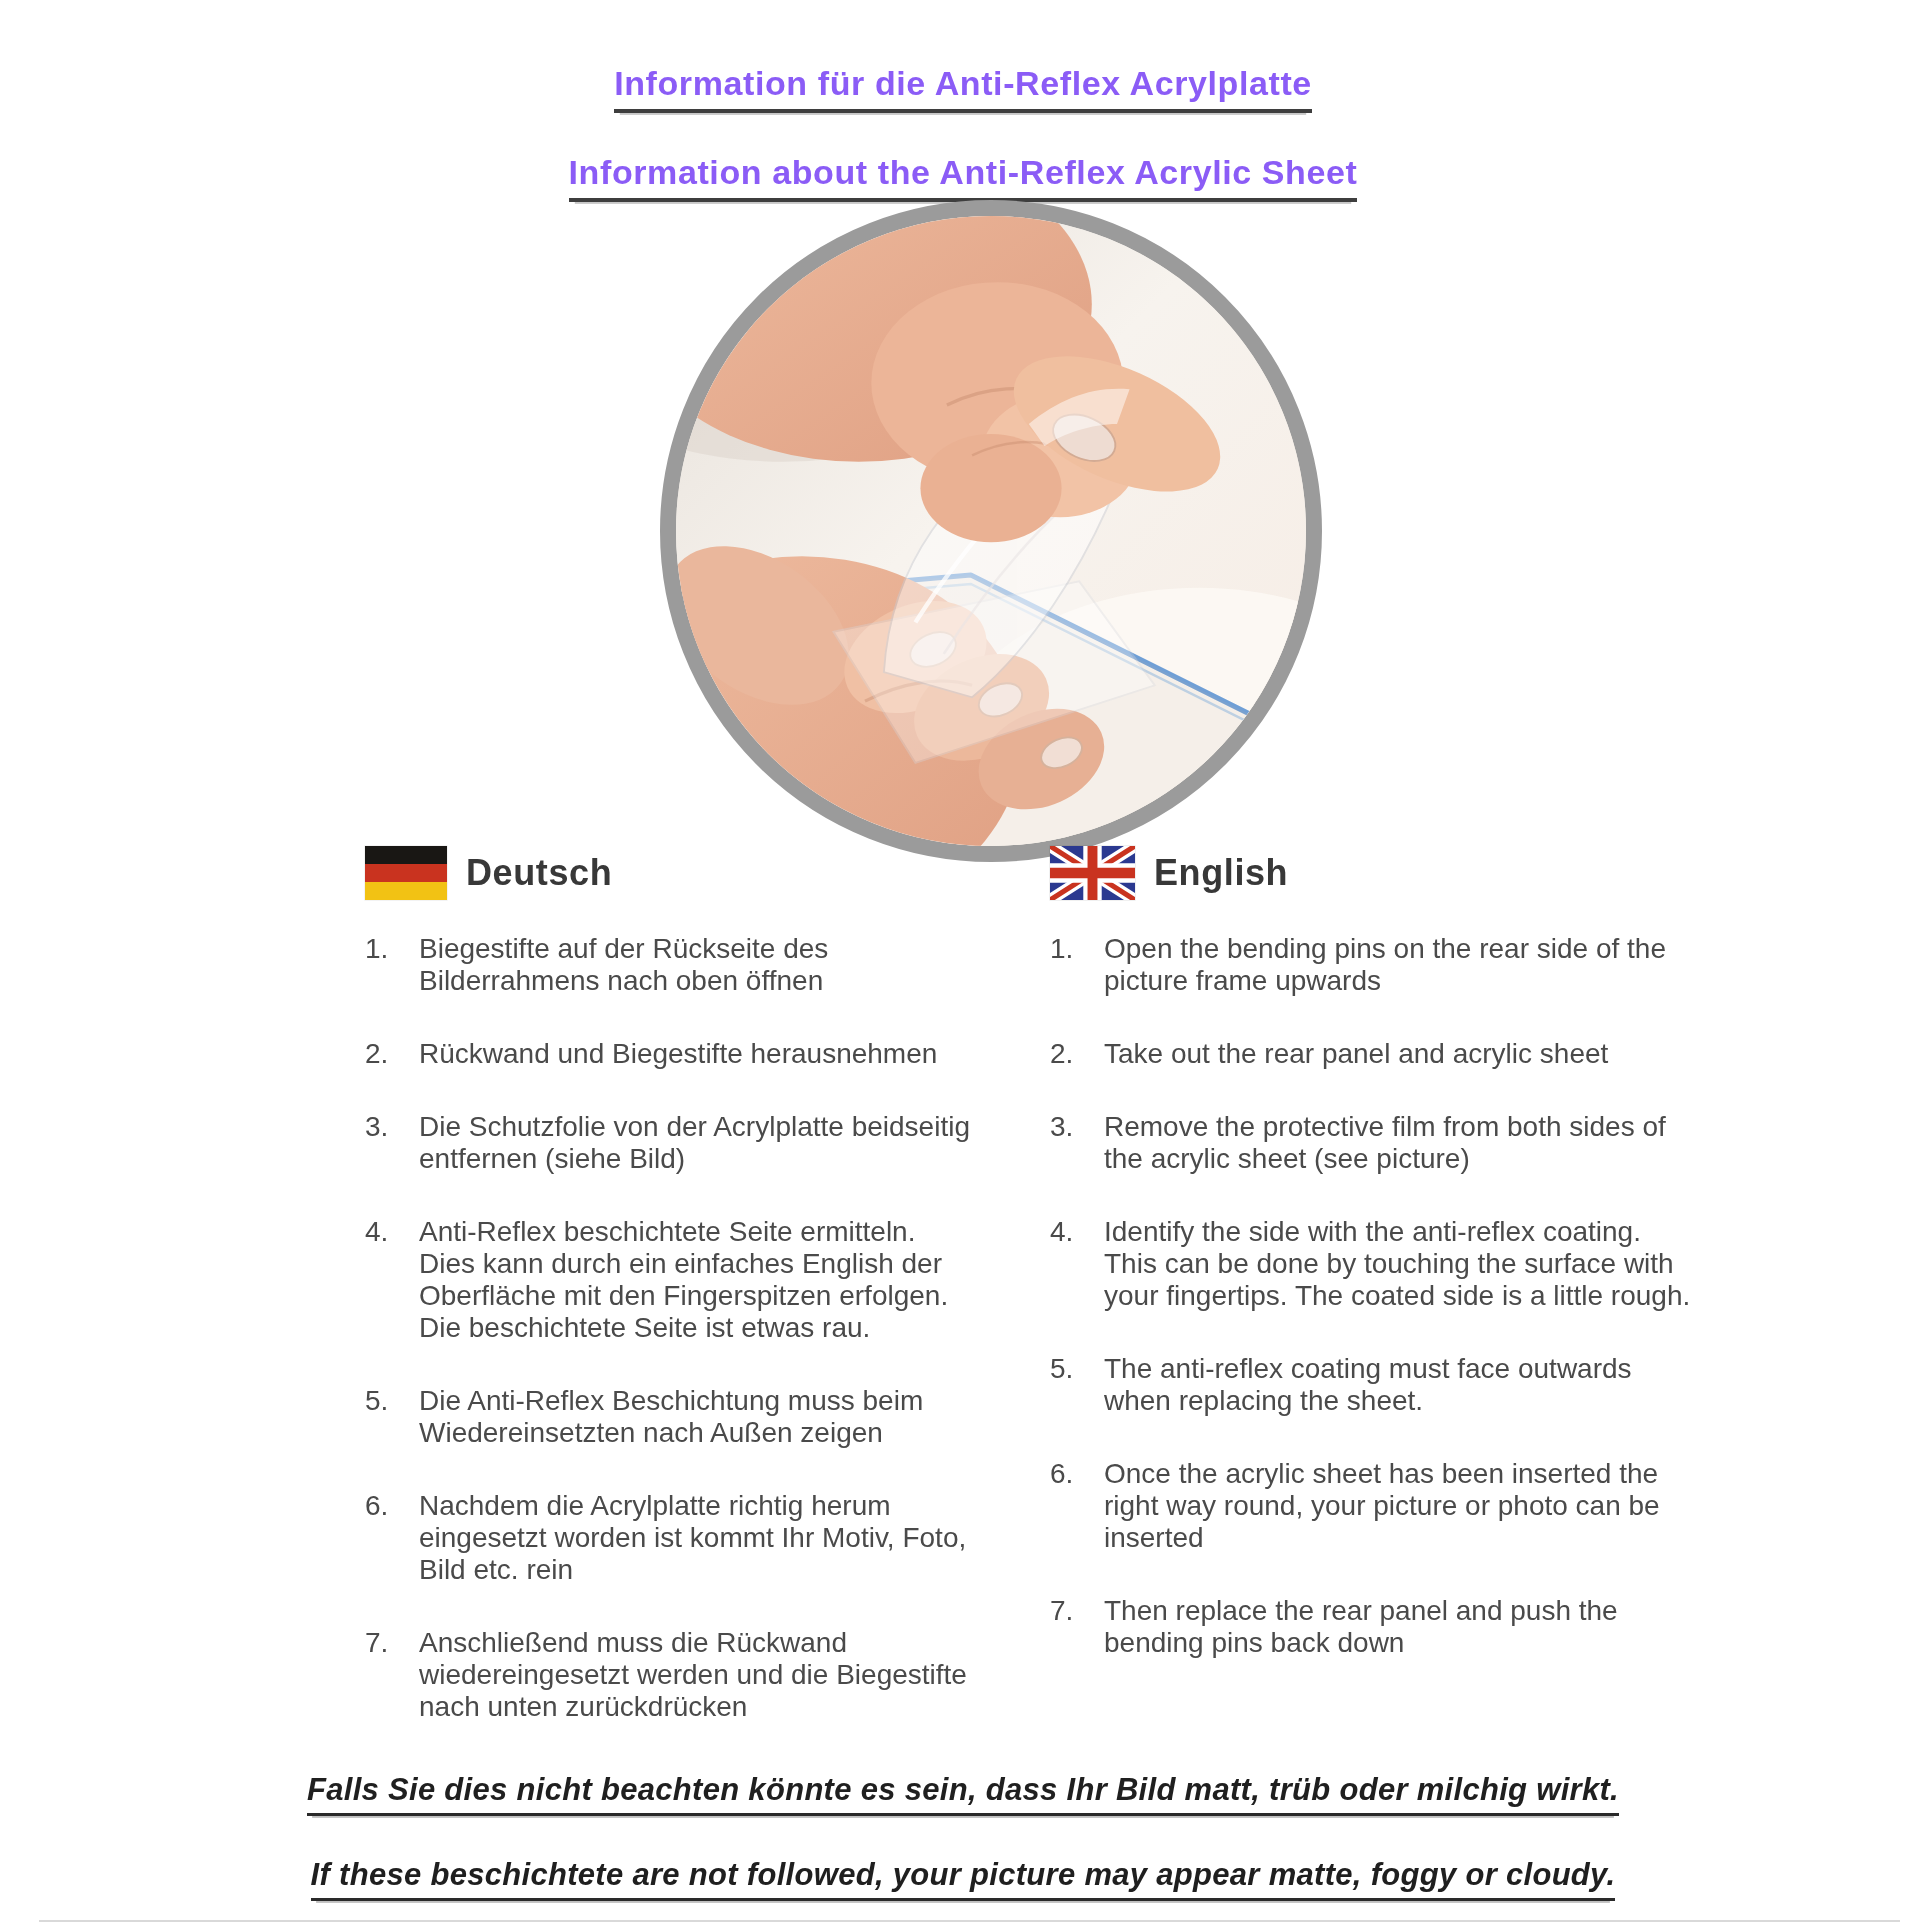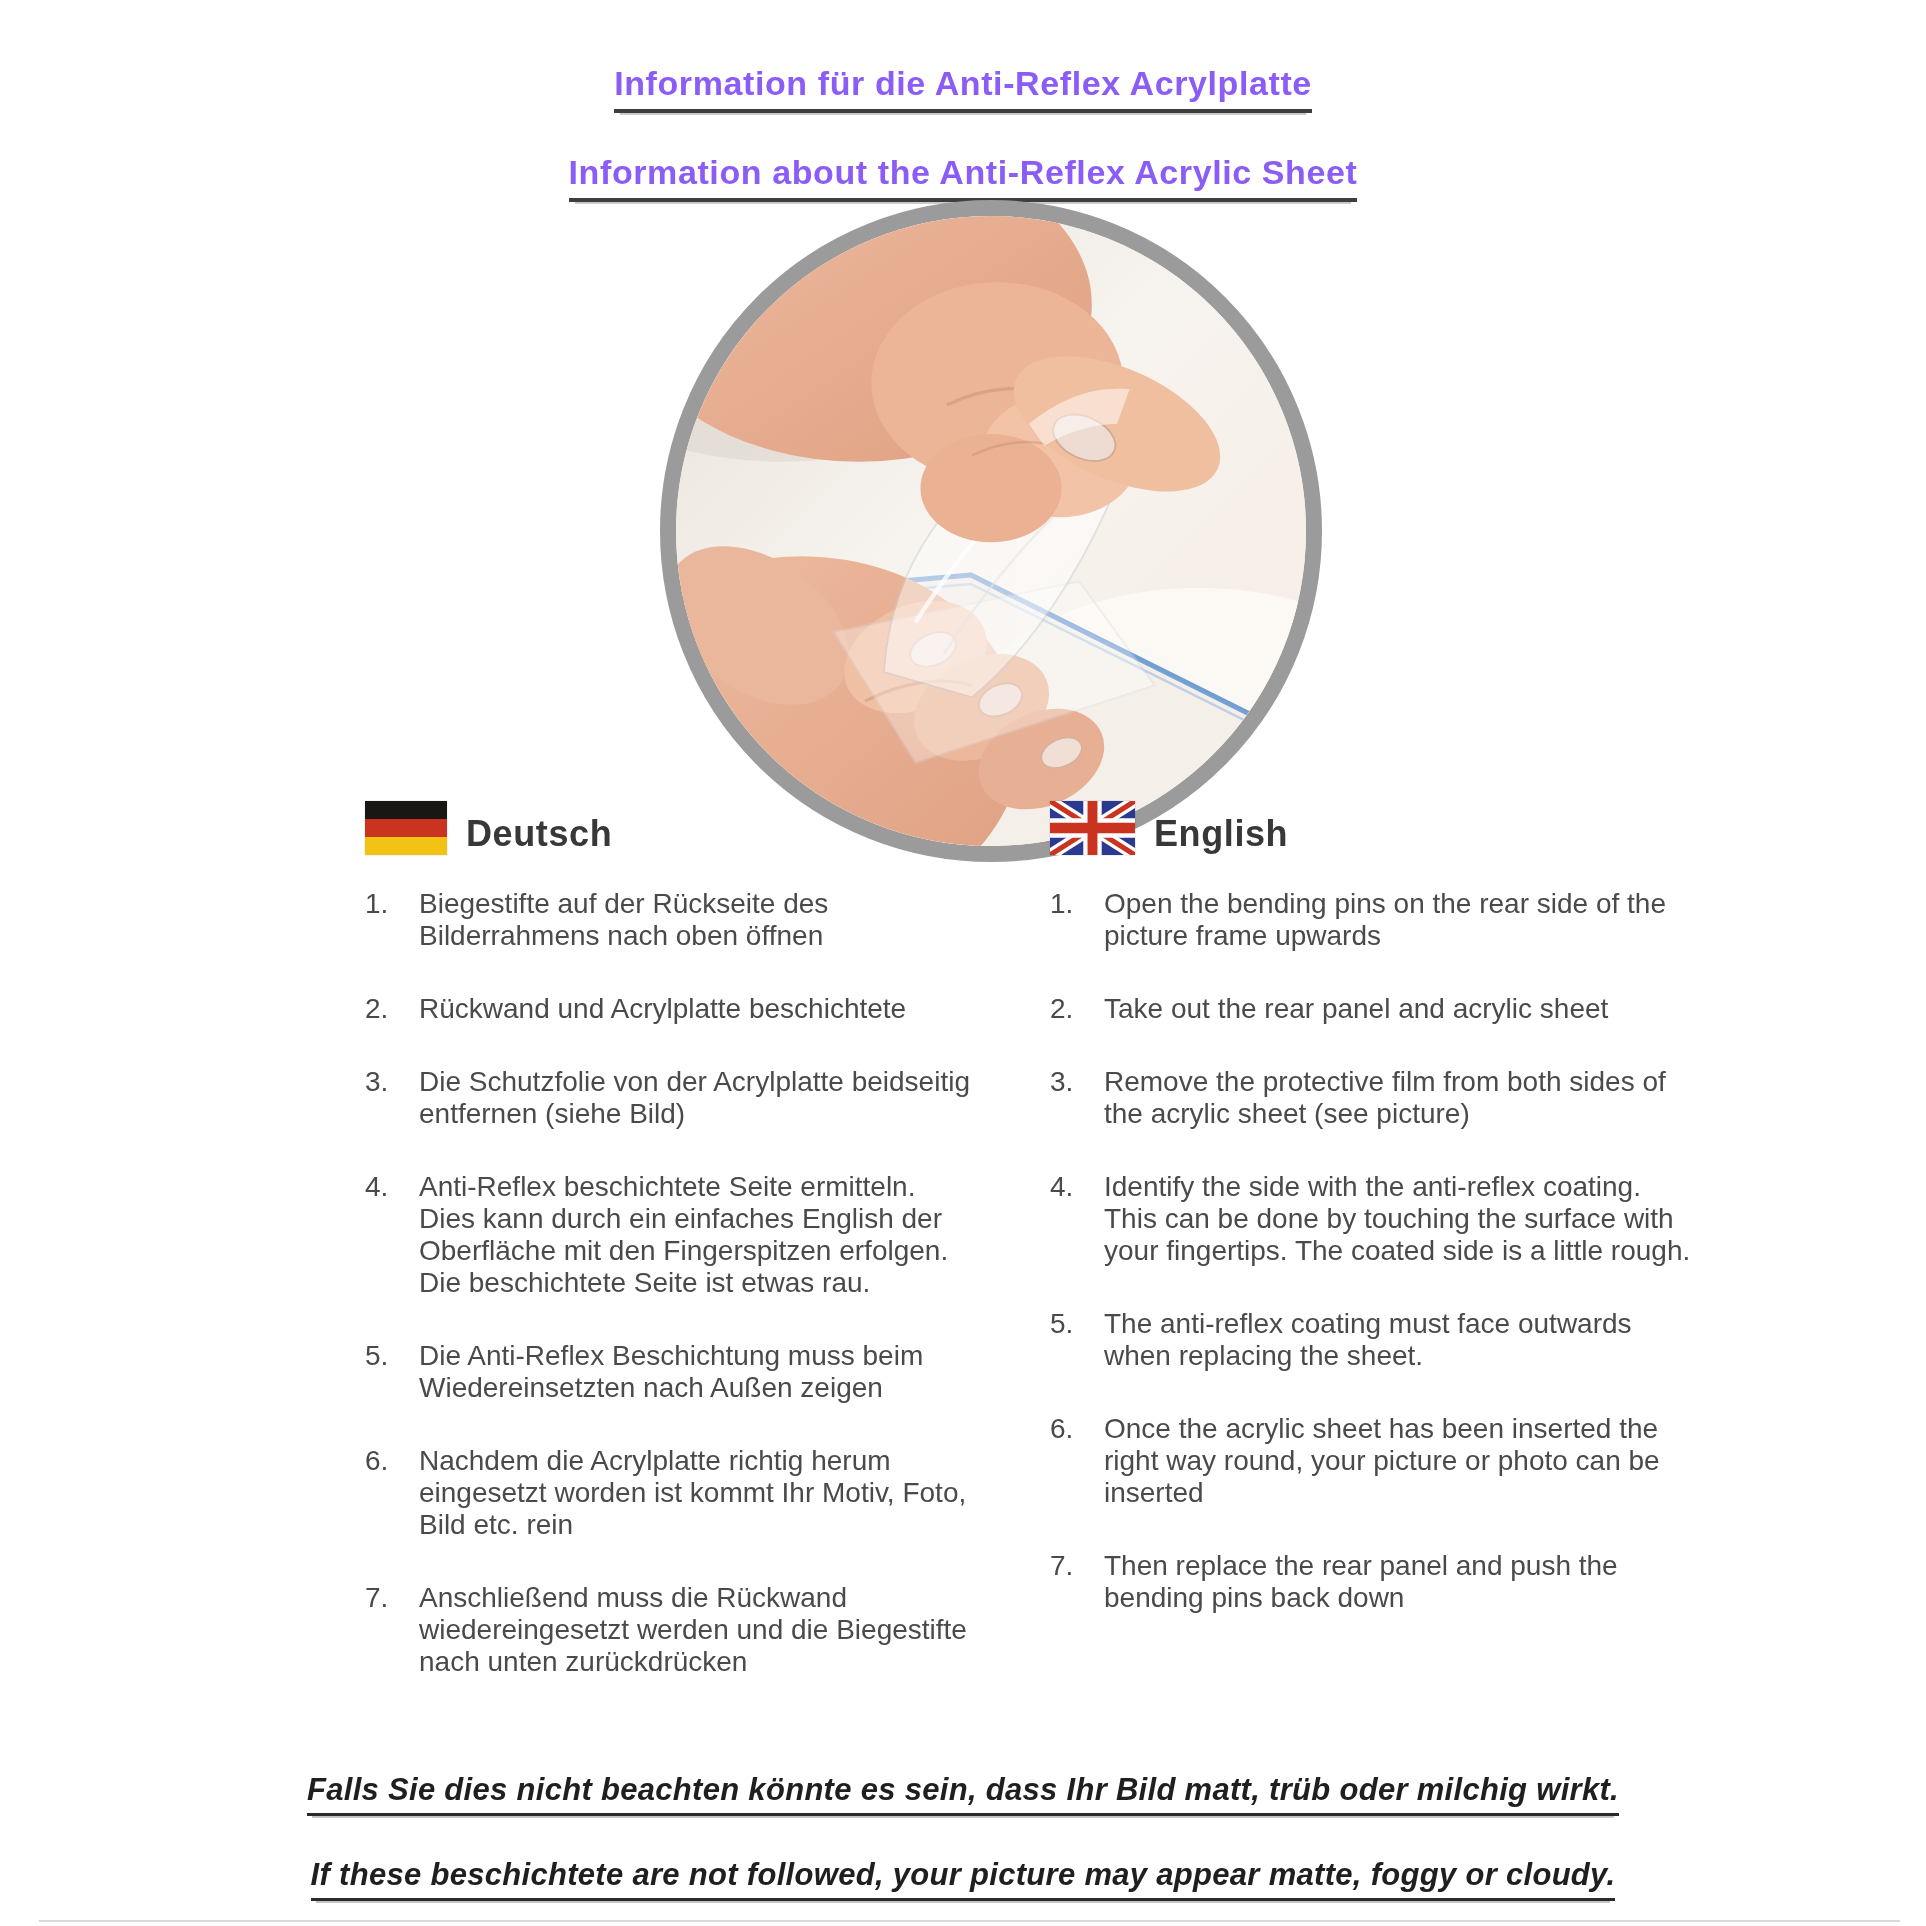--- a/index.html
+++ b/index.html
@@ -23,21 +23,21 @@
   .photo-circle{
     position:absolute;left:660px;top:200px;width:630px;height:630px;
     border:16.7px solid #9b9b9b;border-radius:50%;overflow:hidden;background:#f4efe9;
   }
   .photo-circle svg{display:block;width:100%;height:100%;}
 
   
   .col{position:absolute;top:801px;}
   .col-de{left:365px;width:610px;}
   .col-en{left:1050px;width:648px;}
-  .lang-header{display:flex;align-items:flex-end;gap:19px;margin-bottom:33px;}
+  .lang-header{display:flex;align-items:center;gap:19px;margin-bottom:33px;margin-top:45px;}
   .lang-label{font-size:36px;font-weight:bold;color:#383838;letter-spacing:0.6px;}
 
   .flag-de{width:82px;height:54px;display:flex;flex-direction:column;box-shadow:0 0 0 0.6px rgba(0,0,0,0.08);}
   .flag-de .s1{flex:1;background:#191714;}
   .flag-de .s2{flex:1;background:#c9331f;}
   .flag-de .s3{flex:1;background:#f2c214;}
   .flag-en{width:85px;height:54px;box-shadow:0 0 0 0.6px rgba(0,0,0,0.10);}
   .flag-en svg{display:block;width:100%;height:100%;}
 
   ol.instructions{list-style:none;margin:0;padding:0;}
@@ -156,21 +156,21 @@
       </div>
       <div class="lang-label">Deutsch</div>
     </div>
     <ol class="instructions">
       <li>
           <span class="num">1.</span>
           <span class="txt">Biegestifte auf der Rückseite des Bilderrahmens nach oben öffnen</span>
         </li>
       <li>
           <span class="num">2.</span>
-          <span class="txt">Rückwand und Acrylplatte beschichtete</span>
+          <span class="txt">Rückwand und Biegestifte herausnehmen</span>
         </li>
       <li>
           <span class="num">3.</span>
           <span class="txt">Die Schutzfolie von der Acrylplatte beidseitig entfernen (siehe Bild)</span>
         </li>
       <li>
           <span class="num">4.</span>
           <span class="txt">Anti-Reflex beschichtete Seite ermitteln. Dies kann durch ein einfaches English der Oberfläche mit den Fingerspitzen erfolgen. Die beschichtete Seite ist etwas rau.</span>
         </li>
       <li>

